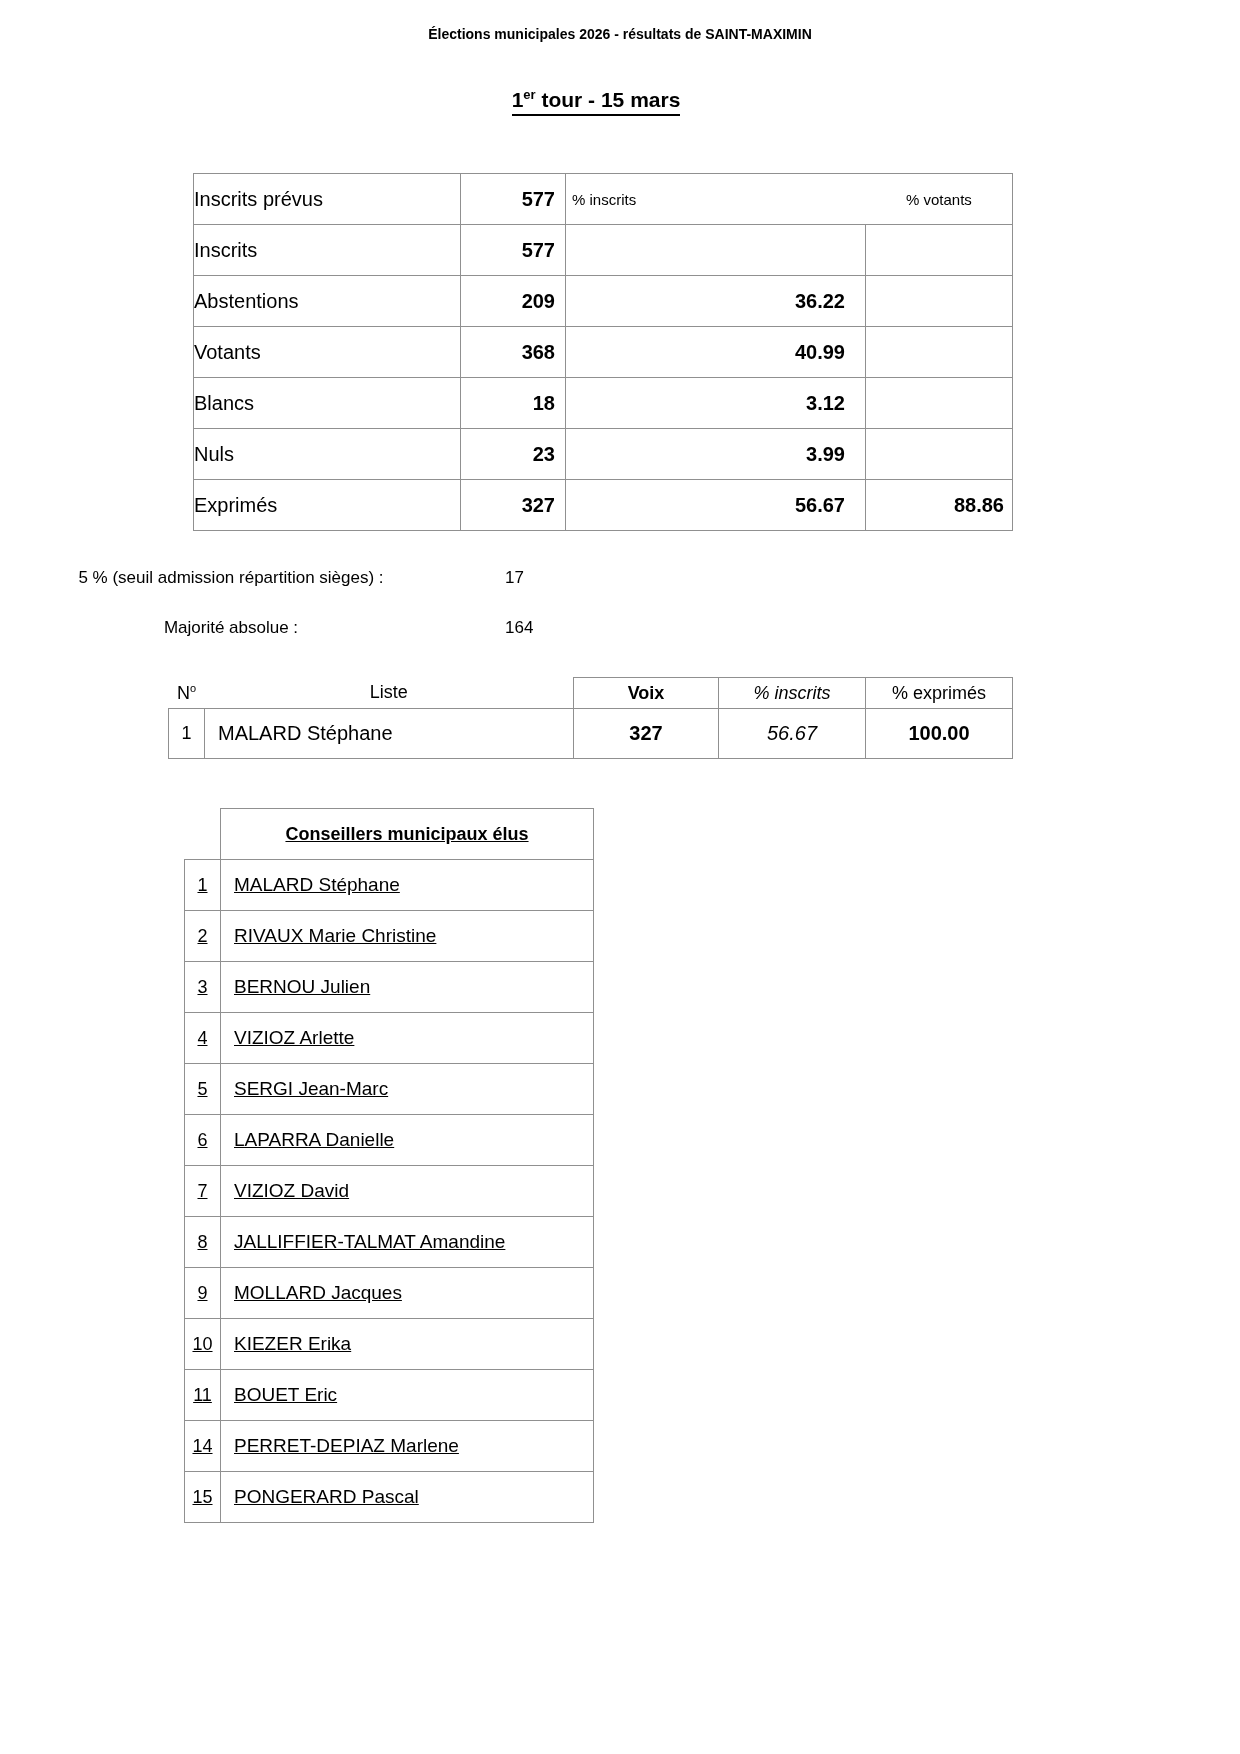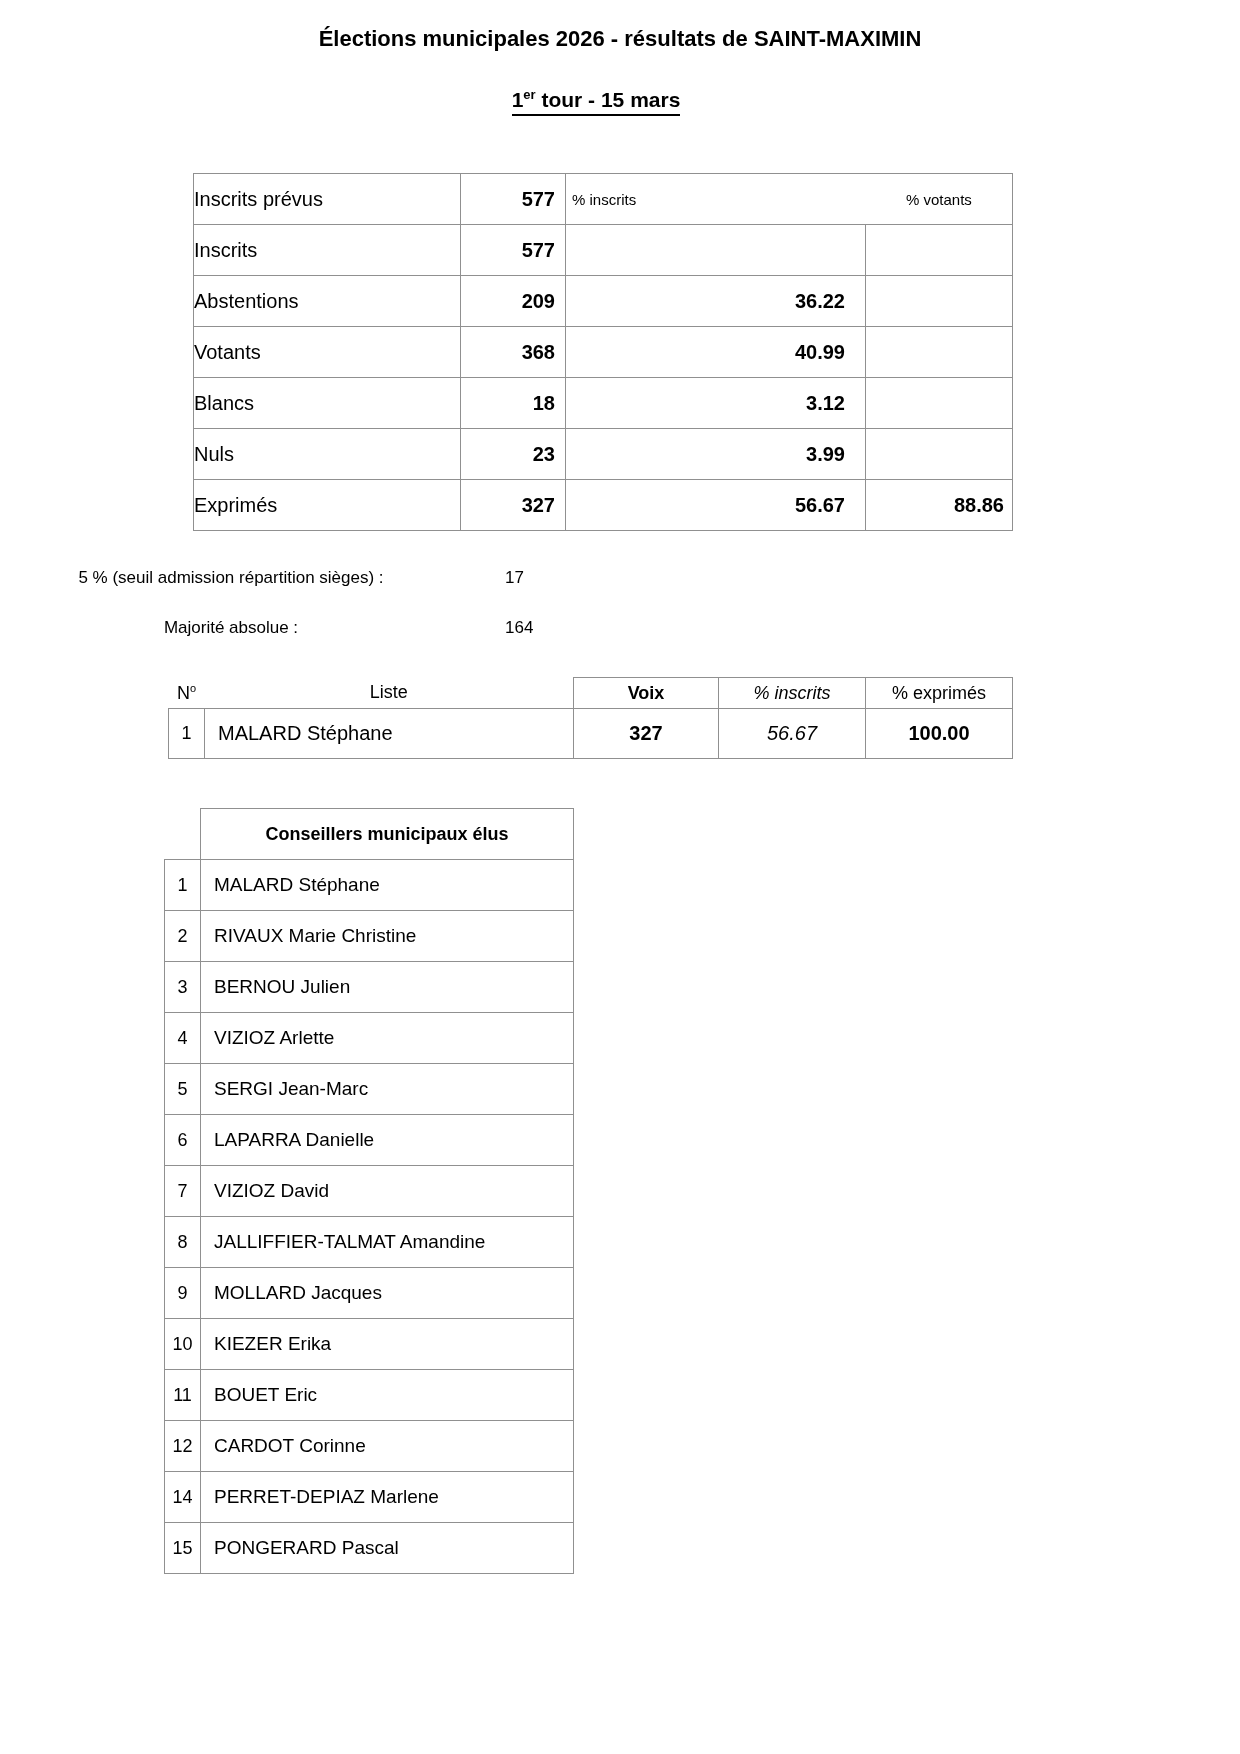--- a/index.html
+++ b/index.html
@@ -6,21 +6,21 @@
   body {
     width:1240px; height:1754px;
     background:#ffffff; color:#000000;
     font-family:"Liberation Sans", sans-serif;
     position:relative; overflow:hidden;
   }
   .abs { position:absolute; }
 
   
   .title { top:26px; left:0; width:1240px; text-align:center;
-           font-size:22px; font-weight:bold; }
+           font-size:14px; font-weight:bold; }
   .subtitle { top:87px; left:0; width:1192px; text-align:center; }
   .subtitle-inner { display:inline-block; font-size:21px; font-weight:bold;
                     border-bottom:2px solid #000; padding-bottom:2px; }
   .subtitle-inner sup { font-size:13px; }
 
   
   table { border-collapse:collapse; table-layout:fixed; }
   td { padding:0; vertical-align:middle; font-size:20px; overflow:hidden; white-space:nowrap; }
 
   
@@ -50,21 +50,21 @@
   #liste-table tr.hdr td.h-pcti { font-style:italic; }
   #liste-table tr.hdr sup { font-size:11px; }
   #liste-table tr.data td { height:49px; }
   #liste-table td.d-no   { text-align:center; font-size:18px; }
   #liste-table td.d-liste{ padding-left:13px; font-size:20px; }
   #liste-table td.d-voix { font-weight:bold; text-align:center; }
   #liste-table td.d-pcti { font-style:italic; text-align:center; }
   #liste-table td.d-pcte { font-weight:bold; text-align:center; }
 
   
-  #conseillers-table { left:164px; top:808px; }
+  #conseillers-table { left:184px; top:808px;text-decoration:underline; }
   #conseillers-table td { border:1px solid #909090; height:50px; }
   #conseillers-table td.c-spacer { border:none; }
   #conseillers-table td.c-header { font-weight:bold; text-align:center; font-size:18px; }
   #conseillers-table td.c-no   { text-align:center; font-size:18px; }
   #conseillers-table td.c-name { padding-left:13px; font-size:19px; }
 </style>
 </head>
 <body>
 
 <div class="abs title">Élections municipales 2026 - résultats de SAINT-MAXIMIN</div>
@@ -209,24 +209,20 @@
   </tr>
   <tr>
     <td class="c-no">10</td>
     <td class="c-name">KIEZER Erika</td>
   </tr>
   <tr>
     <td class="c-no">11</td>
     <td class="c-name">BOUET Eric</td>
   </tr>
   <tr>
-    <td class="c-no">12</td>
-    <td class="c-name">CARDOT Corinne</td>
-  </tr>
-  <tr>
     <td class="c-no">14</td>
     <td class="c-name">PERRET-DEPIAZ Marlene</td>
   </tr>
   <tr>
     <td class="c-no">15</td>
     <td class="c-name">PONGERARD Pascal</td>
   </tr>
 </tbody>
   </table>
 

